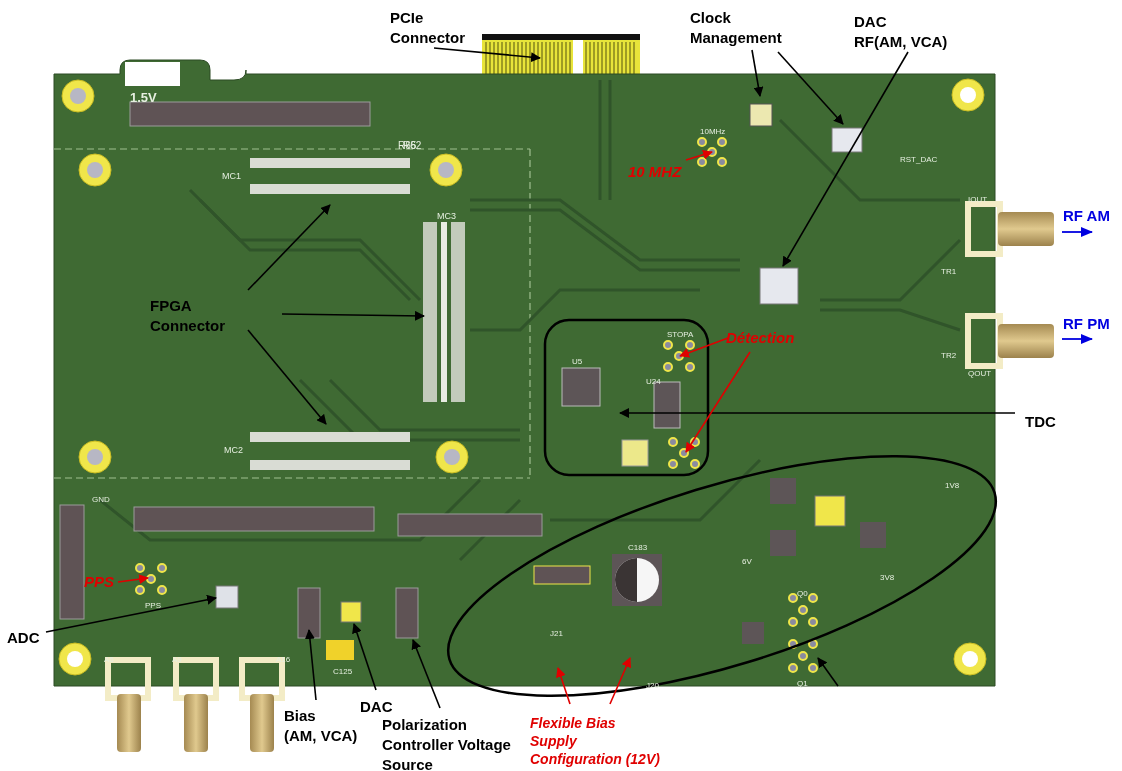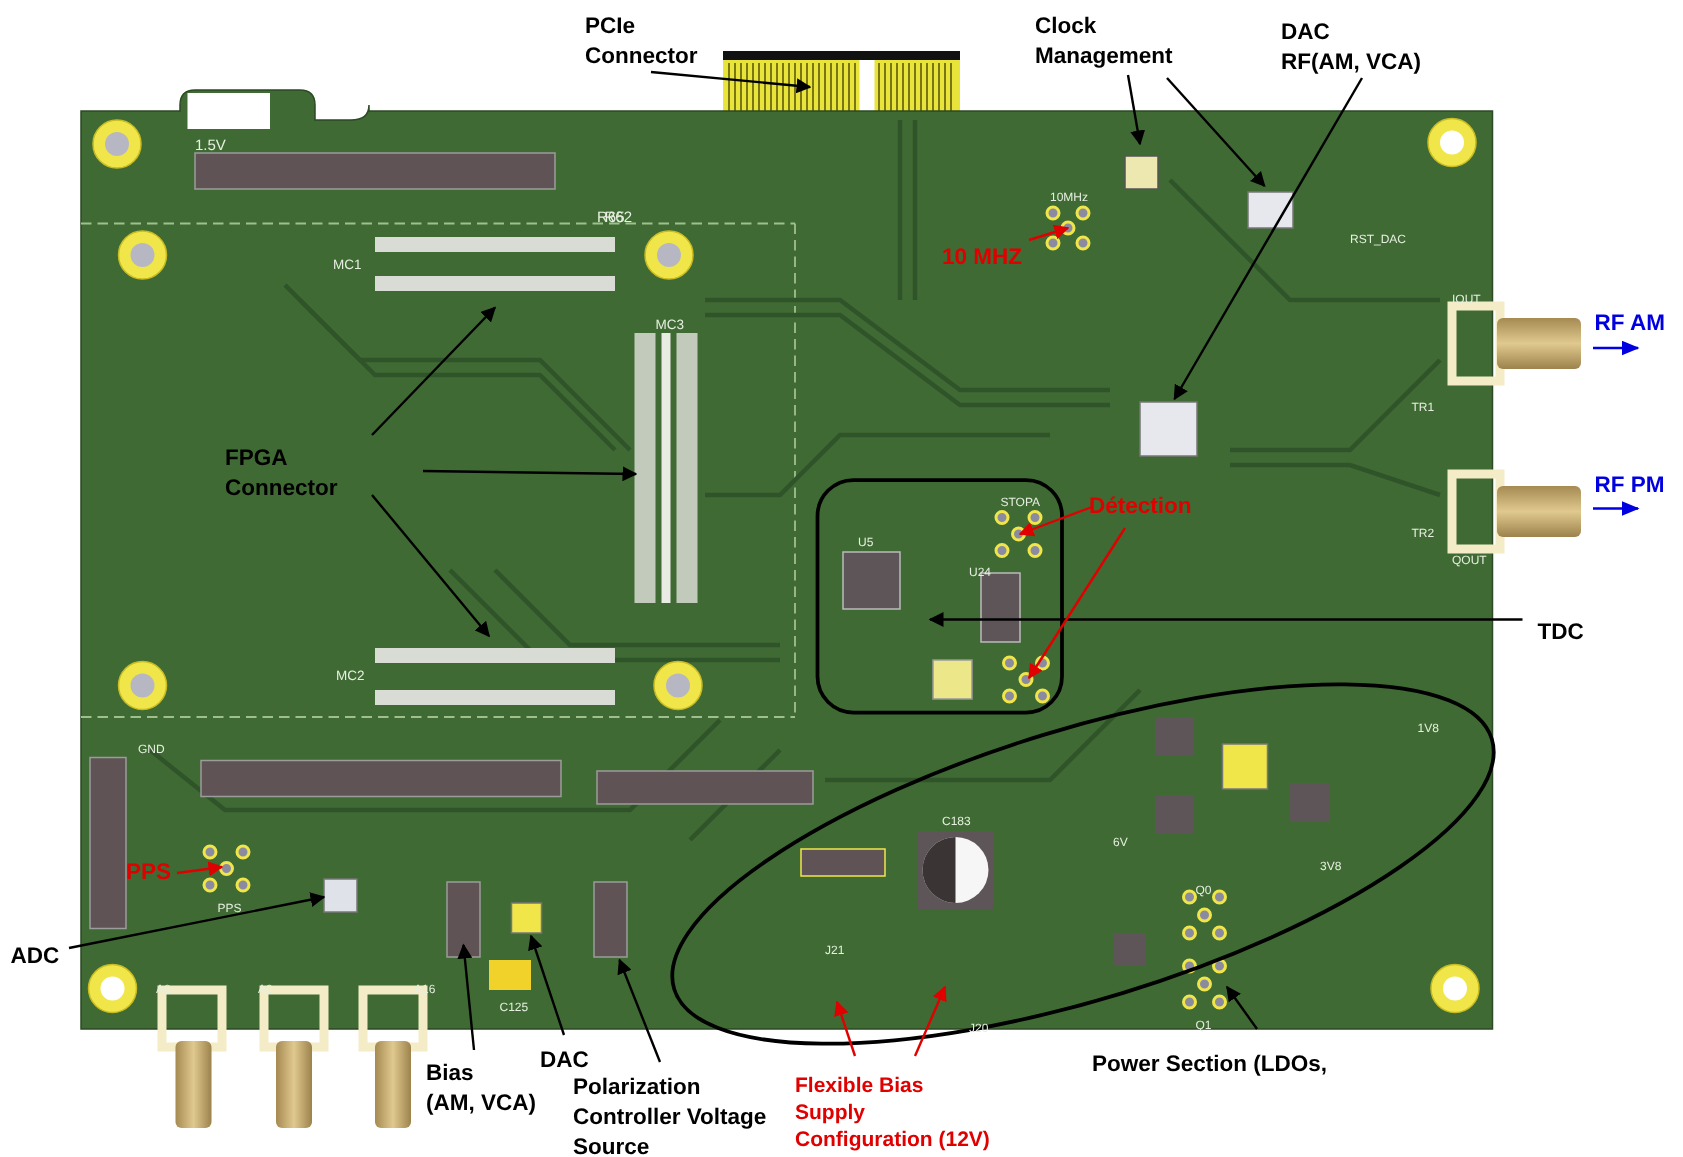--- a/index.html
+++ b/index.html
@@ -1,18 +1,18 @@
 <!DOCTYPE html>
 <html><head>
 <meta charset="utf-8">
 <style>
   html,body{margin:0;padding:0;background:#ffffff;}
   body{width:1122px;height:771px;position:relative;overflow:hidden;font-family:"Liberation Sans",sans-serif;}
   .lbl{position:absolute;font-weight:bold;line-height:20px;font-size:15px;color:#000;white-space:nowrap;}
-  .red{color:#e00000;}
+  .red{color:#e00000;font-style:italic;}
   .blue{color:#0000e0;}
   .small{font-size:14px;line-height:18px;}
   svg{position:absolute;left:0;top:0;}
 </style>
 </head>
 <body>
 
 <svg width="1122" height="771" viewBox="0 0 1122 771">
   <defs>
     <linearGradient id="sma" x1="0" x2="1" y1="0" y2="0">
@@ -253,21 +253,21 @@
     <line x1="1062" y1="232" x2="1092" y2="232"></line>
     <line x1="1062" y1="339" x2="1092" y2="339"></line>
   </g>
 </svg>
 
 <div class="lbl" style="left:222px;top:166px;font-size:9px;color:#e6efe0;font-weight:normal;">MC1</div>
 <div class="lbl" style="left:224px;top:440px;font-size:9px;color:#e6efe0;font-weight:normal;">MC2</div>
 <div class="lbl" style="left:437px;top:206px;font-size:9px;color:#e6efe0;font-weight:normal;">MC3</div>
 <div class="lbl" style="left:355px;top:136px;font-size:10px;color:#e6efe0;font-weight:normal;padding-left:48px;">R62</div>
 <div class="lbl" style="left:398px;top:136px;font-size:10px;color:#e6efe0;font-weight:normal;">R65</div>
-<div class="lbl" style="left:130px;top:88px;font-size:10px;color:#e6efe0;font-weight:normal;">1.5V</div>
+<div class="lbl" style="left:130px;top:88px;font-size:13px;color:#e6efe0;font-weight:bold;">1.5V</div>
 <div class="lbl" style="left:667px;top:325px;font-size:8px;color:#e6efe0;font-weight:normal;">STOPA</div>
 <div class="lbl" style="left:900px;top:150px;font-size:8px;color:#e6efe0;font-weight:normal;">RST_DAC</div>
 <div class="lbl" style="left:968px;top:190px;font-size:8px;color:#e6efe0;font-weight:normal;">IOUT</div>
 <div class="lbl" style="left:968px;top:364px;font-size:8px;color:#e6efe0;font-weight:normal;">QOUT</div>
 <div class="lbl" style="left:941px;top:262px;font-size:8px;color:#e6efe0;font-weight:normal;">TR1</div>
 <div class="lbl" style="left:941px;top:346px;font-size:8px;color:#e6efe0;font-weight:normal;">TR2</div>
 <div class="lbl" style="left:62px;top:490px;font-size:8px;color:#e6efe0;font-weight:normal;margin-left:30px;">GND</div>
 <div class="lbl" style="left:145px;top:596px;font-size:8px;color:#e6efe0;font-weight:normal;">PPS</div>
 <div class="lbl" style="left:628px;top:538px;font-size:8px;color:#e6efe0;font-weight:normal;">C183</div>
 <div class="lbl" style="left:550px;top:624px;font-size:8px;color:#e6efe0;font-weight:normal;">J21</div>
@@ -317,14 +317,13 @@
   <div>Polarization</div>
   <div>Controller Voltage</div>
   <div>Source</div>
 </div>
 <div class="lbl red small" style="left:530px;top:714px;width:160px;">
   <div>Flexible Bias</div>
   <div>Supply</div>
   <div>Configuration (12V)</div>
 </div>
 <div class="lbl" style="left:728px;top:700px;width:200px;">
-  <div>Power Section (LDOs,</div>
 </div>
 
 </body></html>

